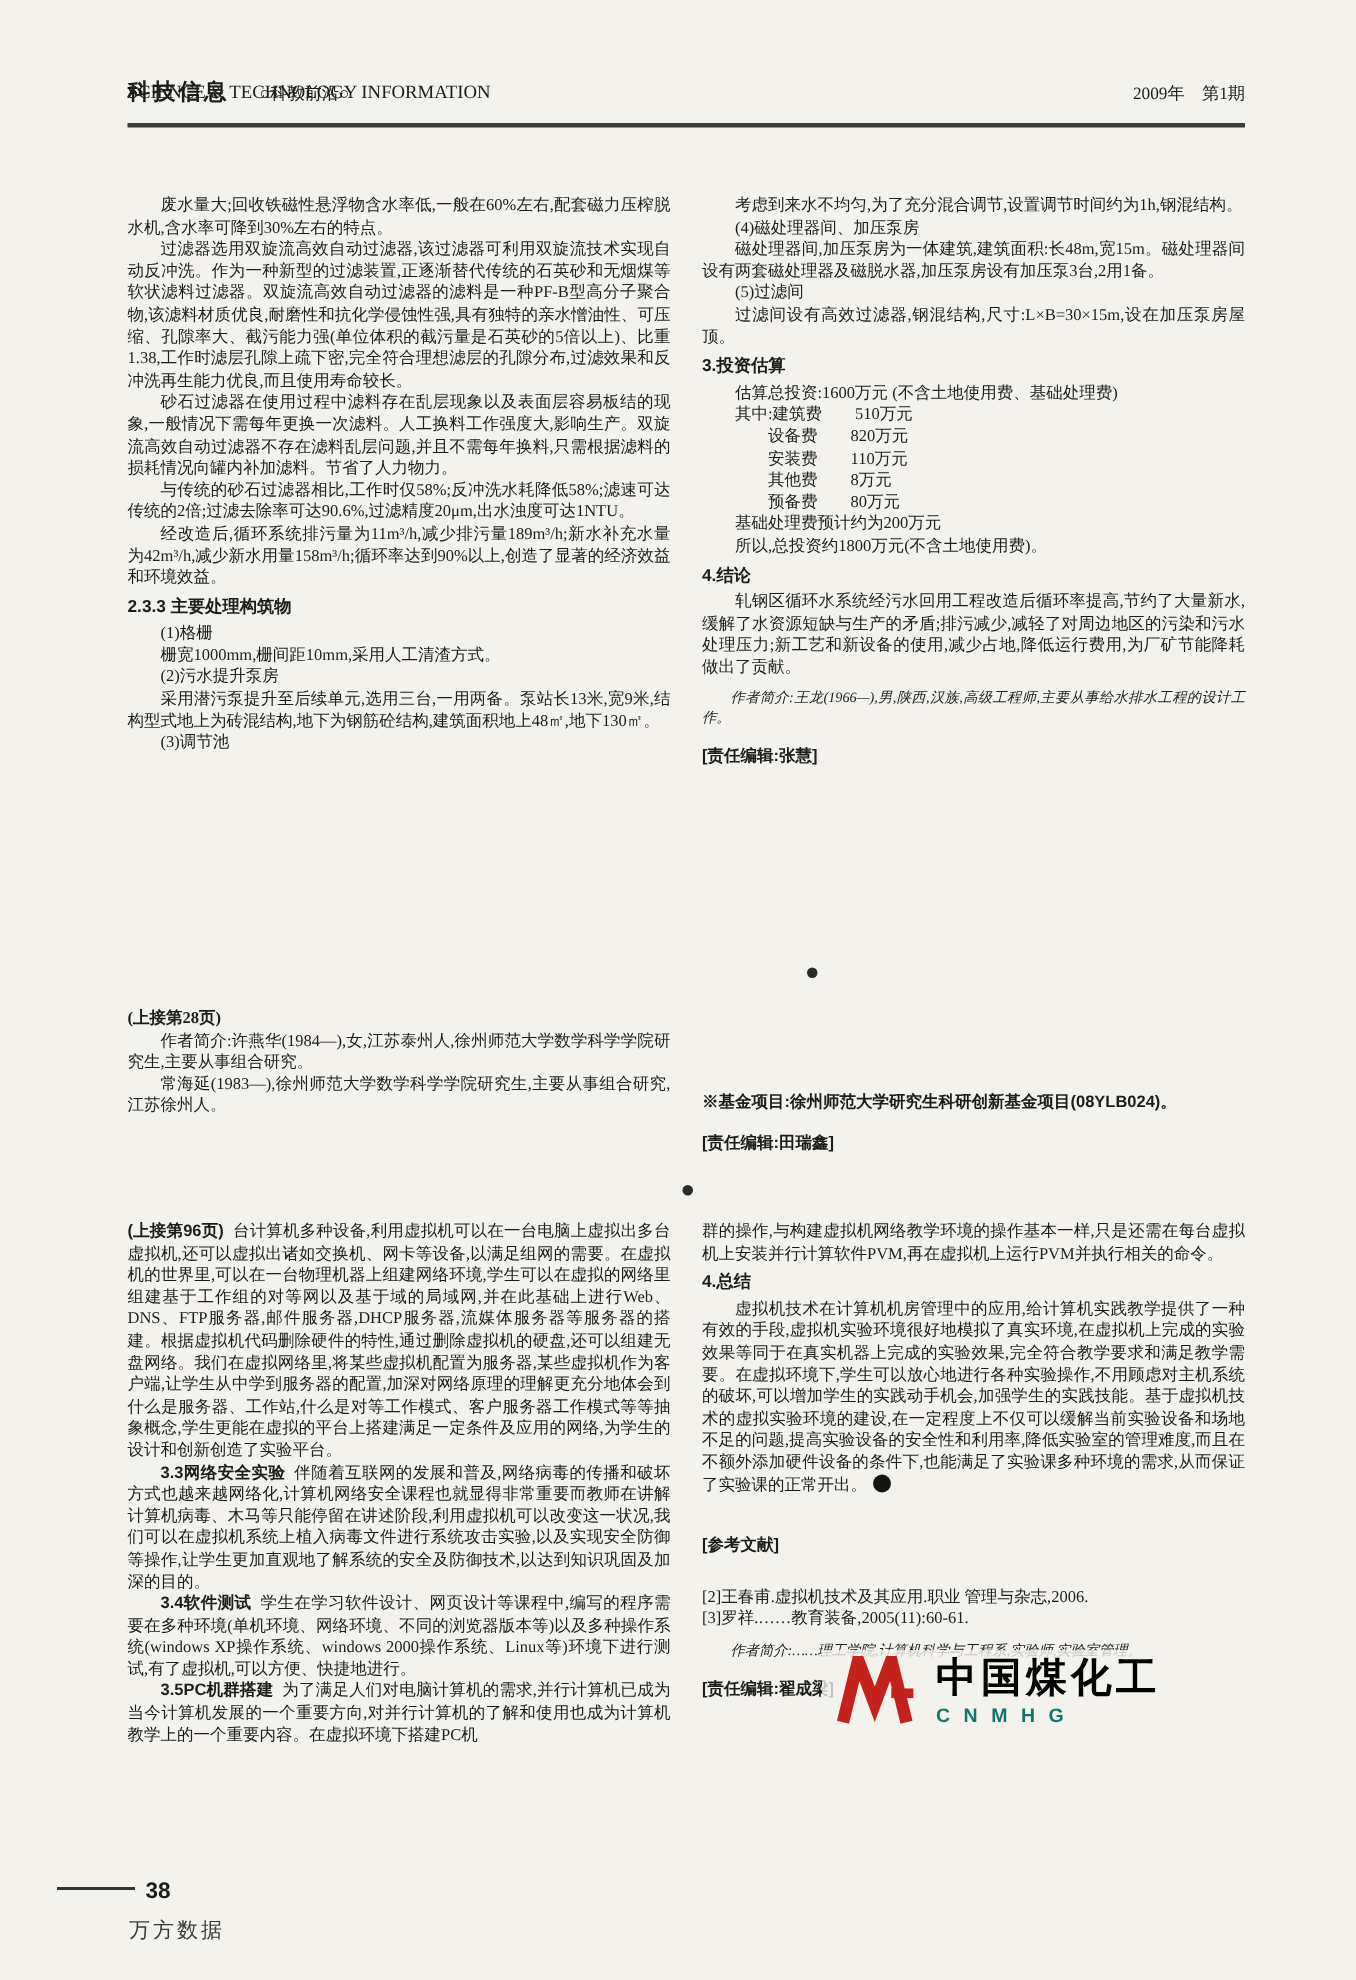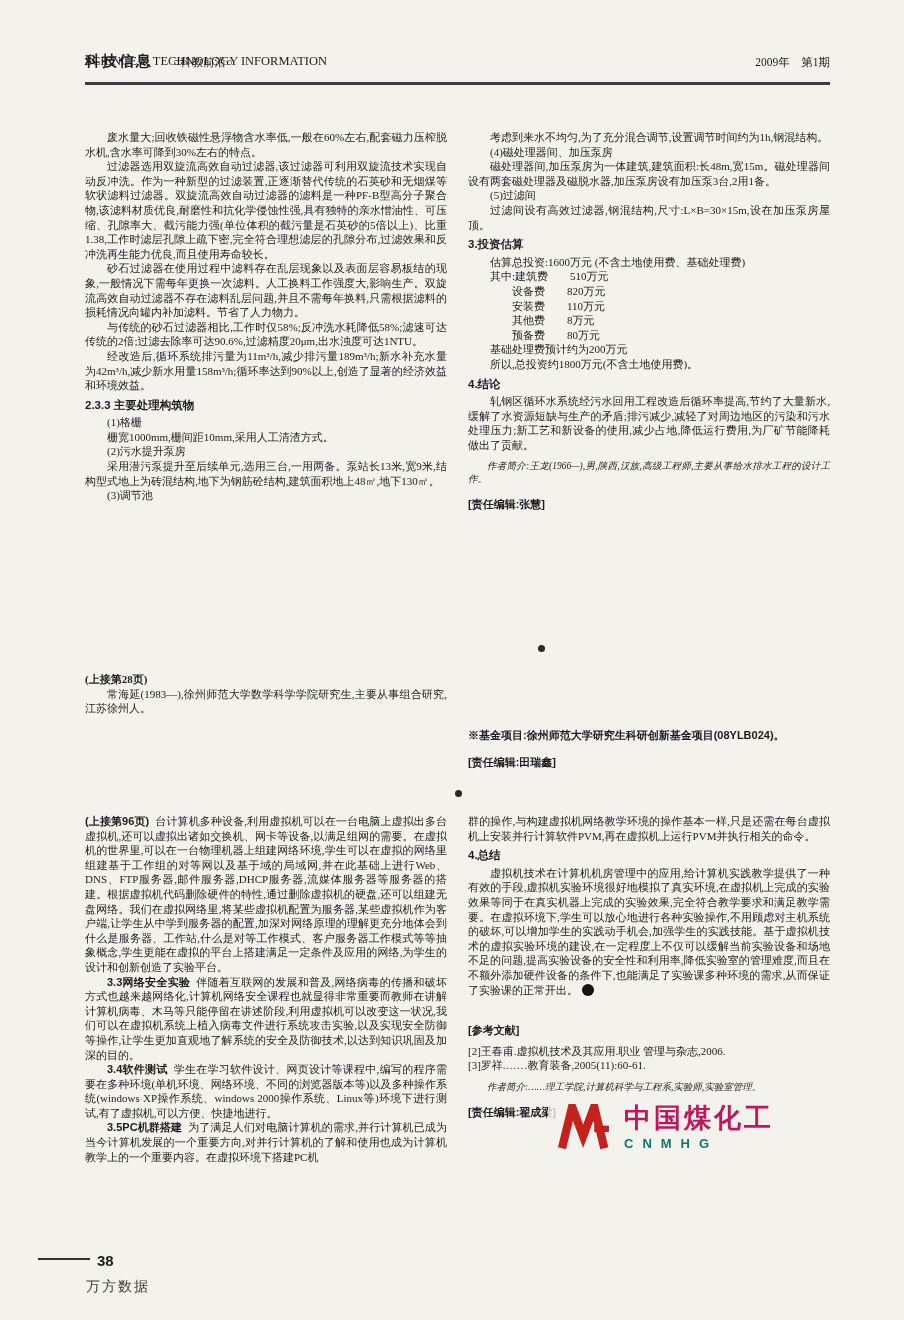--- a/index.html
+++ b/index.html
@@ -22,30 +22,30 @@
   #vm-right{left:468px;top:814px}
   .p{margin:0;text-indent:2em}
   .p0{margin:0;text-indent:0}
   .hd{margin:5px 0 3px;text-indent:0;font-weight:bold;font-family:"Liberation Sans",sans-serif;font-size:11.5px}
   .li1{margin:0;text-indent:2em}
   .li2{margin:0;text-indent:4em}
   .auth{margin:8px 0 0;font-style:italic;font-size:9.5px;line-height:12.5px;text-indent:2em}
   .ed{margin:12px 0 0;text-align:left;font-weight:bold;font-family:"Liberation Sans",sans-serif;font-size:11px}
   .lead{font-weight:bold;font-family:"Liberation Sans",sans-serif;margin-right:6px}
   .fund{margin:0;font-weight:bold;font-family:"Liberation Sans",sans-serif;text-indent:0}
-  .refs-hd{margin:26px 0 6px;font-weight:bold;font-family:"Liberation Sans",sans-serif;text-indent:0}
+  .refs-hd{margin:26px 0 20px;font-weight:bold;font-family:"Liberation Sans",sans-serif;text-indent:0}
   .blob{display:inline-block;width:12px;height:12px;border-radius:50%;background:#151515;margin-left:4px;vertical-align:-2px}
   
   .dot{position:absolute;width:7px;height:7px;border-radius:50%;background:#2a2a2a}
   #dot1{left:538px;top:645px}
   #dot2{left:455px;top:790px}
   
   .wm{position:absolute;left:548px;top:1100px;display:flex;align-items:center;gap:10px;background:rgba(243,242,237,.78);padding:4px 8px}
   .wm-logo{width:58px;height:46px;flex:0 0 auto}
-  .wm-cn{font-size:27px;font-weight:bold;color:#be185d;font-family:"Liberation Sans",sans-serif;letter-spacing:3px;line-height:1}
+  .wm-cn{font-size:27px;font-weight:bold;color:#000000;font-family:"Liberation Sans",sans-serif;letter-spacing:3px;line-height:1}
   .wm-en{margin-top:5px;font-size:13px;font-weight:bold;color:#0f766e;letter-spacing:9px;font-family:"Liberation Sans",sans-serif;line-height:1}
   
   .pageno-rule{position:absolute;left:38px;top:1258px;width:52px;height:2px;background:#333}
   .pageno{position:absolute;left:97px;top:1252px;font-weight:bold;font-size:15px;font-family:"Liberation Sans",sans-serif}
   .brand{position:absolute;left:86px;top:1278px;font-size:14px;color:#3a3a3a;letter-spacing:2px}
 </style>
 </head>
 <body>
 
 <div class="page">
@@ -90,20 +90,21 @@
     <p class="hd">4.结论</p>
     <p class="p">轧钢区循环水系统经污水回用工程改造后循环率提高,节约了大量新水,缓解了水资源短缺与生产的矛盾;排污减少,减轻了对周边地区的污染和污水处理压力;新工艺和新设备的使用,减少占地,降低运行费用,为厂矿节能降耗做出了贡献。</p>
     <p class="auth">作者简介:王龙(1966—),男,陕西,汉族,高级工程师,主要从事给水排水工程的设计工作。</p>
     <p class="ed">[责任编辑:张慧]</p>
   </section>
 
   <div class="dot" id="dot1"></div>
 
   <section class="col" id="math-left">
     <p class="p0"><b class="cont">(上接第28页)</b></p>
+    <p class="p">作者简介:许燕华(1984—),女,江苏泰州人,徐州师范大学数学科学学院研究生,主要从事组合研究。</p>
     <p class="p">常海延(1983—),徐州师范大学数学科学学院研究生,主要从事组合研究,江苏徐州人。</p>
   </section>
 
   <section class="col" id="math-right">
     <p class="fund">※基金项目:徐州师范大学研究生科研创新基金项目(08YLB024)。</p>
     <p class="ed">[责任编辑:田瑞鑫]</p>
   </section>
 
   <div class="dot" id="dot2"></div>
 

